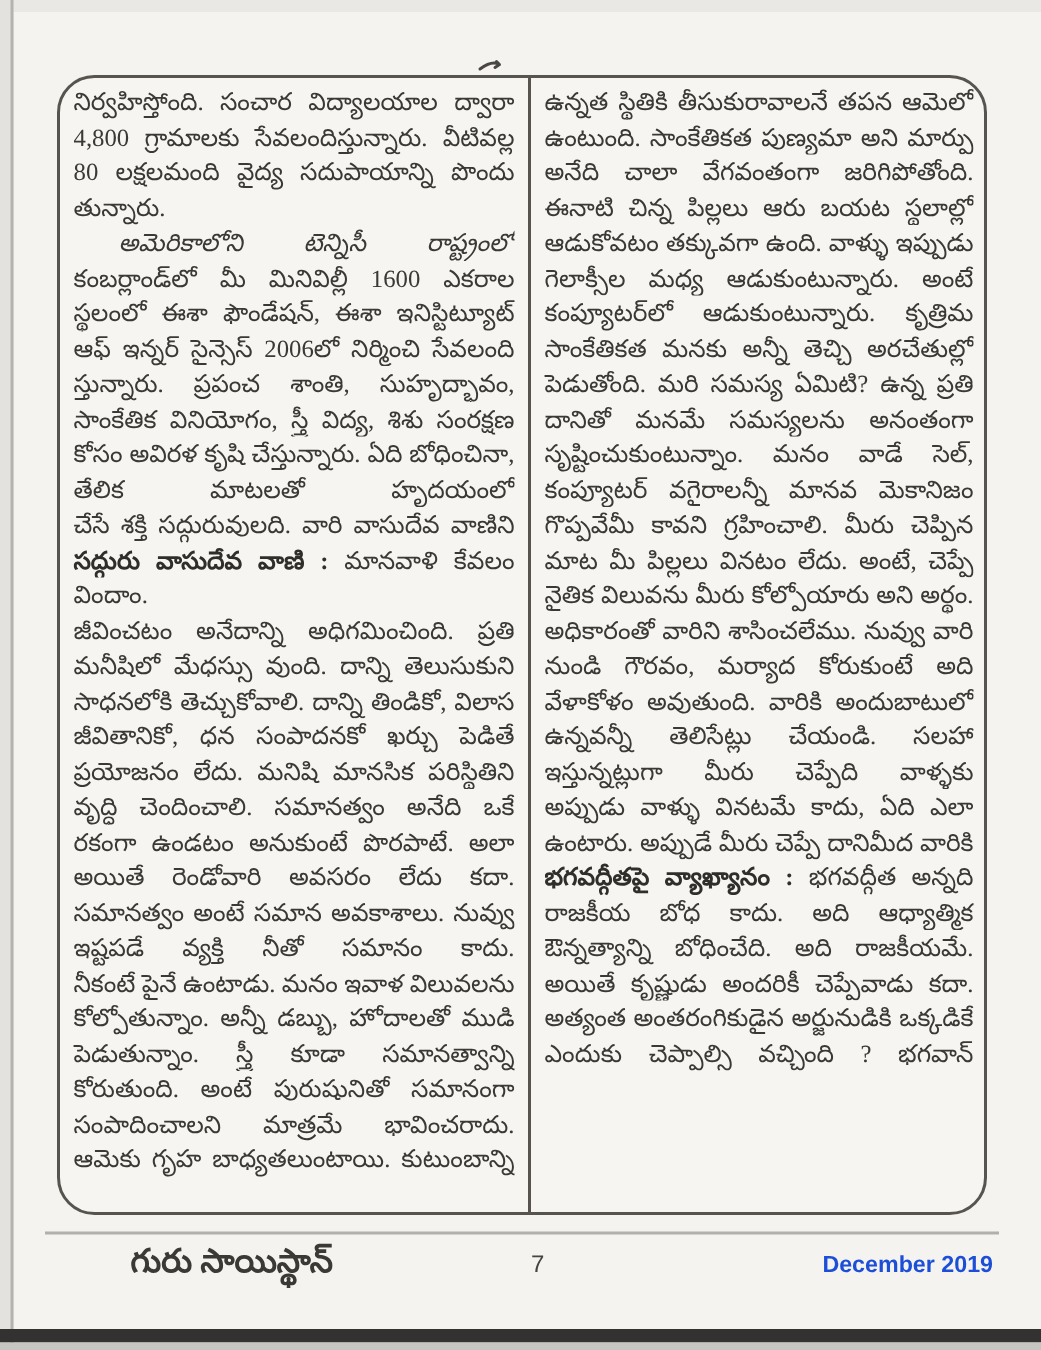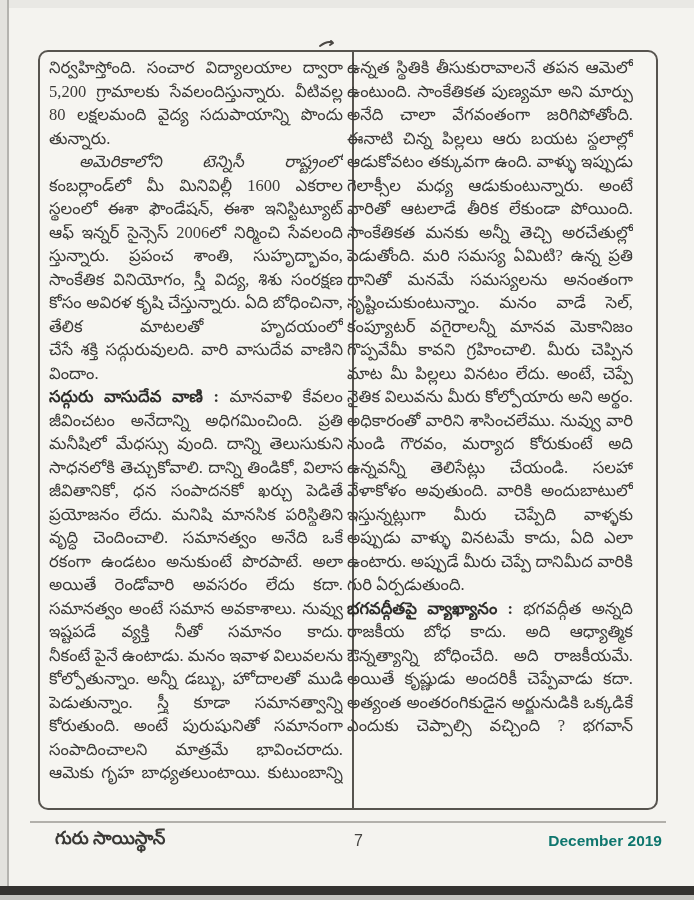--- a/index.html
+++ b/index.html
@@ -27,33 +27,33 @@
     background:#343230;
   }
   .edge-bottom-under{
     position:absolute;left:0;top:895px;width:100%;height:5px;
     background:#c6c5c1;
   }
 
   
   .frame{
     position:absolute;left:38px;top:50px;width:620px;height:760px;
-    border:2px solid #57544f;border-radius:10px;
+    border:2px solid #57544f;border-radius:25px;
     background:#f6f5f1;
     box-sizing:border-box;
   }
   .divider{
     position:absolute;left:312px;top:0;bottom:0;width:2px;
     background:#57544f;
   }
   .col{
     position:absolute;top:4px;bottom:4px;overflow:hidden;
   }
   .col.left{left:9px;width:294px;}
-  .col.right{left:307px;width:286px;}
+  .col.right{left:323px;width:286px;}
 
   .line{
     height:23.5px;line-height:23.5px;
     font-size:16.5px;color:#3a3936;
     text-align:justify;text-align-last:justify;
     overflow:hidden;white-space:normal;
   }
   .line.para-end{text-align-last:left;}
   .line.indent{padding-left:30px;font-style:italic;}
   .line b{font-weight:bold;color:#2f2e2b;}
@@ -67,61 +67,61 @@
   .under-rule{
     position:absolute;left:30px;top:821px;width:636px;height:2px;
     background:#b2b0ab;
   }
 
   .footer{
     position:absolute;left:55px;top:828px;width:607px;height:24px;
     display:grid;grid-template-columns:1fr auto 1fr;align-items:center;
   }
   .footer .mag{
-    font-size:18px;font-weight:bold;color:#3a3936;justify-self:start;
+    font-size:22px;font-weight:bold;color:#3a3936;justify-self:start;margin-left:32px;
   }
   .footer .pg{
     font-size:16px;color:#454441;justify-self:center;
     font-family:"Liberation Sans","DejaVu Sans",sans-serif;
   }
   .footer .date{
-    font-size:15.5px;font-weight:bold;color:#0f766e;justify-self:end;
+    font-size:15.5px;font-weight:bold;color:#1d4ed8;justify-self:end;
     font-family:"Liberation Sans","DejaVu Sans",sans-serif;
   }
 </style>
 </head>
 <body>
 
 <div class="scan">
   <div class="edge-top"></div>
   <div class="edge-left"></div>
 
   <div class="ink-mark">
     <svg width="24" height="14" viewBox="0 0 24 14">
       <path d="M2 10 Q 10 4 15 7 L 13 5 M15 7 L 12 9" stroke="#4a4743" stroke-width="2" fill="none" stroke-linecap="round"></path>
     </svg>
   </div>
 
   <div class="frame">
     <div class="col left">
         <div class="line">నిర్వహిస్తోంది. సంచార విద్యాలయాల ద్వారా</div>
-        <div class="line">5,200 గ్రామాలకు సేవలందిస్తున్నారు. వీటివల్ల</div>
+        <div class="line">4,800 గ్రామాలకు సేవలందిస్తున్నారు. వీటివల్ల</div>
         <div class="line">80 లక్షలమంది వైద్య సదుపాయాన్ని పొందు</div>
         <div class="line para-end">తున్నారు.</div>
         <div class="line indent">అమెరికాలోని టెన్నిసీ రాష్ట్రంలో</div>
         <div class="line">కంబర్లాండ్‌లో మీ మినివిల్లీ 1600 ఎకరాల</div>
         <div class="line">స్థలంలో ఈశా ఫౌండేషన్, ఈశా ఇనిస్టిట్యూట్</div>
         <div class="line">ఆఫ్ ఇన్నర్ సైన్సెస్ 2006లో నిర్మించి సేవలంది</div>
         <div class="line">స్తున్నారు. ప్రపంచ శాంతి, సుహృద్భావం,</div>
         <div class="line">సాంకేతిక వినియోగం, స్త్రీ విద్య, శిశు సంరక్షణ</div>
         <div class="line">కోసం అవిరళ కృషి చేస్తున్నారు. ఏది బోధించినా,</div>
         <div class="line">తేలిక మాటలతో హృదయంలో నిలిచిపోయేటట్లు</div>
         <div class="line">చేసే శక్తి సద్గురువులది. వారి వాసుదేవ వాణిని</div>
+        <div class="line"><b>సద్గురు వాసుదేవ వాణి : </b>మానవాళి కేవలం</div>
         <div class="line para-end">విందాం.</div>
-        <div class="line"><b>సద్గురు వాసుదేవ వాణి : </b>మానవాళి కేవలం</div>
         <div class="line">జీవించటం అనేదాన్ని అధిగమించింది. ప్రతి</div>
         <div class="line">మనీషిలో మేధస్సు వుంది. దాన్ని తెలుసుకుని</div>
         <div class="line">సాధనలోకి తెచ్చుకోవాలి. దాన్ని తిండికో, విలాస</div>
         <div class="line">జీవితానికో, ధన సంపాదనకో ఖర్చు పెడితే</div>
         <div class="line">ప్రయోజనం లేదు. మనిషి మానసిక పరిస్థితిని</div>
         <div class="line">వృద్ధి చెందించాలి. సమానత్వం అనేది ఒకే</div>
         <div class="line">రకంగా ఉండటం అనుకుంటే పొరపాటే. అలా</div>
         <div class="line">అయితే రెండోవారి అవసరం లేదు కదా.</div>
         <div class="line">సమానత్వం అంటే సమాన అవకాశాలు. నువ్వు</div>
         <div class="line">ఇష్టపడే వ్యక్తి నీతో సమానం కాదు. అతనెప్పుడూ</div>
@@ -133,37 +133,36 @@
         <div class="line">ఆమెకు గృహ బాధ్యతలుంటాయి. కుటుంబాన్ని</div>
       </div>
     <div class="divider"></div>
     <div class="col right">
         <div class="line">ఉన్నత స్థితికి తీసుకురావాలనే తపన ఆమెలో</div>
         <div class="line">ఉంటుంది. సాంకేతికత పుణ్యమా అని మార్పు</div>
         <div class="line">అనేది చాలా వేగవంతంగా జరిగిపోతోంది.</div>
         <div class="line">ఈనాటి చిన్న పిల్లలు ఆరు బయట స్థలాల్లో</div>
         <div class="line">ఆడుకోవటం తక్కువగా ఉంది. వాళ్ళు ఇప్పుడు</div>
         <div class="line">గెలాక్సీల మధ్య ఆడుకుంటున్నారు. అంటే</div>
-        <div class="line">వారితో ఆటలాడే తీరిక లేకుండా పోయింది.</div>
+        <div class="line">కంప్యూటర్‌లో ఆడుకుంటున్నారు. కృత్రిమ</div>
         <div class="line">సాంకేతికత మనకు అన్నీ తెచ్చి అరచేతుల్లో</div>
         <div class="line">పెడుతోంది. మరి సమస్య ఏమిటి? ఉన్న ప్రతి</div>
         <div class="line">దానితో మనమే సమస్యలను అనంతంగా</div>
         <div class="line">సృష్టించుకుంటున్నాం. మనం వాడే సెల్,</div>
         <div class="line">కంప్యూటర్ వగైరాలన్నీ మానవ మెకానిజం కంటే</div>
         <div class="line">గొప్పవేమీ కావని గ్రహించాలి. మీరు చెప్పిన</div>
         <div class="line">మాట మీ పిల్లలు వినటం లేదు. అంటే, చెప్పే</div>
         <div class="line">నైతిక విలువను మీరు కోల్పోయారు అని అర్థం.</div>
         <div class="line">అధికారంతో వారిని శాసించలేము. నువ్వు వారి</div>
         <div class="line">నుండి గౌరవం, మర్యాద కోరుకుంటే అది</div>
+        <div class="line">వేళాకోళం అవుతుంది. వారికి అందుబాటులో</div>
         <div class="line">ఉన్నవన్నీ తెలిసేట్లు చేయండి. సలహా</div>
-        <div class="line">వేళాకోళం అవుతుంది. వారికి అందుబాటులో</div>
         <div class="line">ఇస్తున్నట్లుగా మీరు చెప్పేది వాళ్ళకు అనిపించాలి.</div>
         <div class="line">అప్పుడు వాళ్ళు వినటమే కాదు, ఏది ఎలా</div>
         <div class="line">ఉంటారు. అప్పుడే మీరు చెప్పే దానిమీద వారికి</div>
-        <div class="line para-end">గురి ఏర్పడుతుంది.</div>
         <div class="line"><b>భగవద్గీతపై వ్యాఖ్యానం : </b>భగవద్గీత అన్నది</div>
         <div class="line">రాజకీయ బోధ కాదు. అది ఆధ్యాత్మిక</div>
         <div class="line">ఔన్నత్యాన్ని బోధించేది. అది రాజకీయమే.</div>
         <div class="line">అయితే కృష్ణుడు అందరికీ చెప్పేవాడు కదా. తన</div>
         <div class="line">అత్యంత అంతరంగికుడైన అర్జునుడికి ఒక్కడికే</div>
         <div class="line">ఎందుకు చెప్పాల్సి వచ్చింది ? భగవాన్ శ్రీకృష్ణుడు</div>
       </div>
   </div>
 
   <div class="under-rule"></div>

